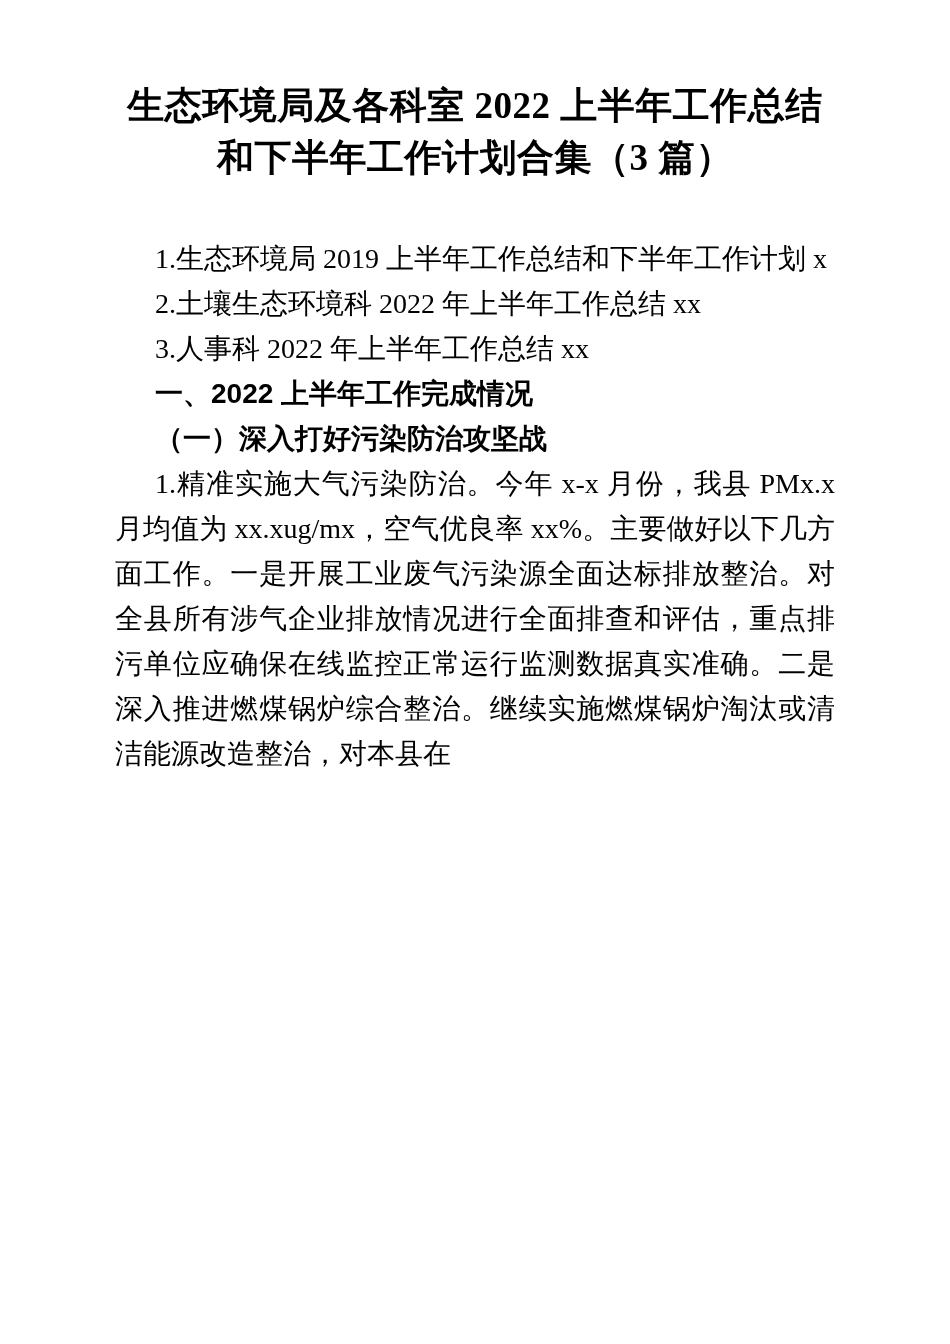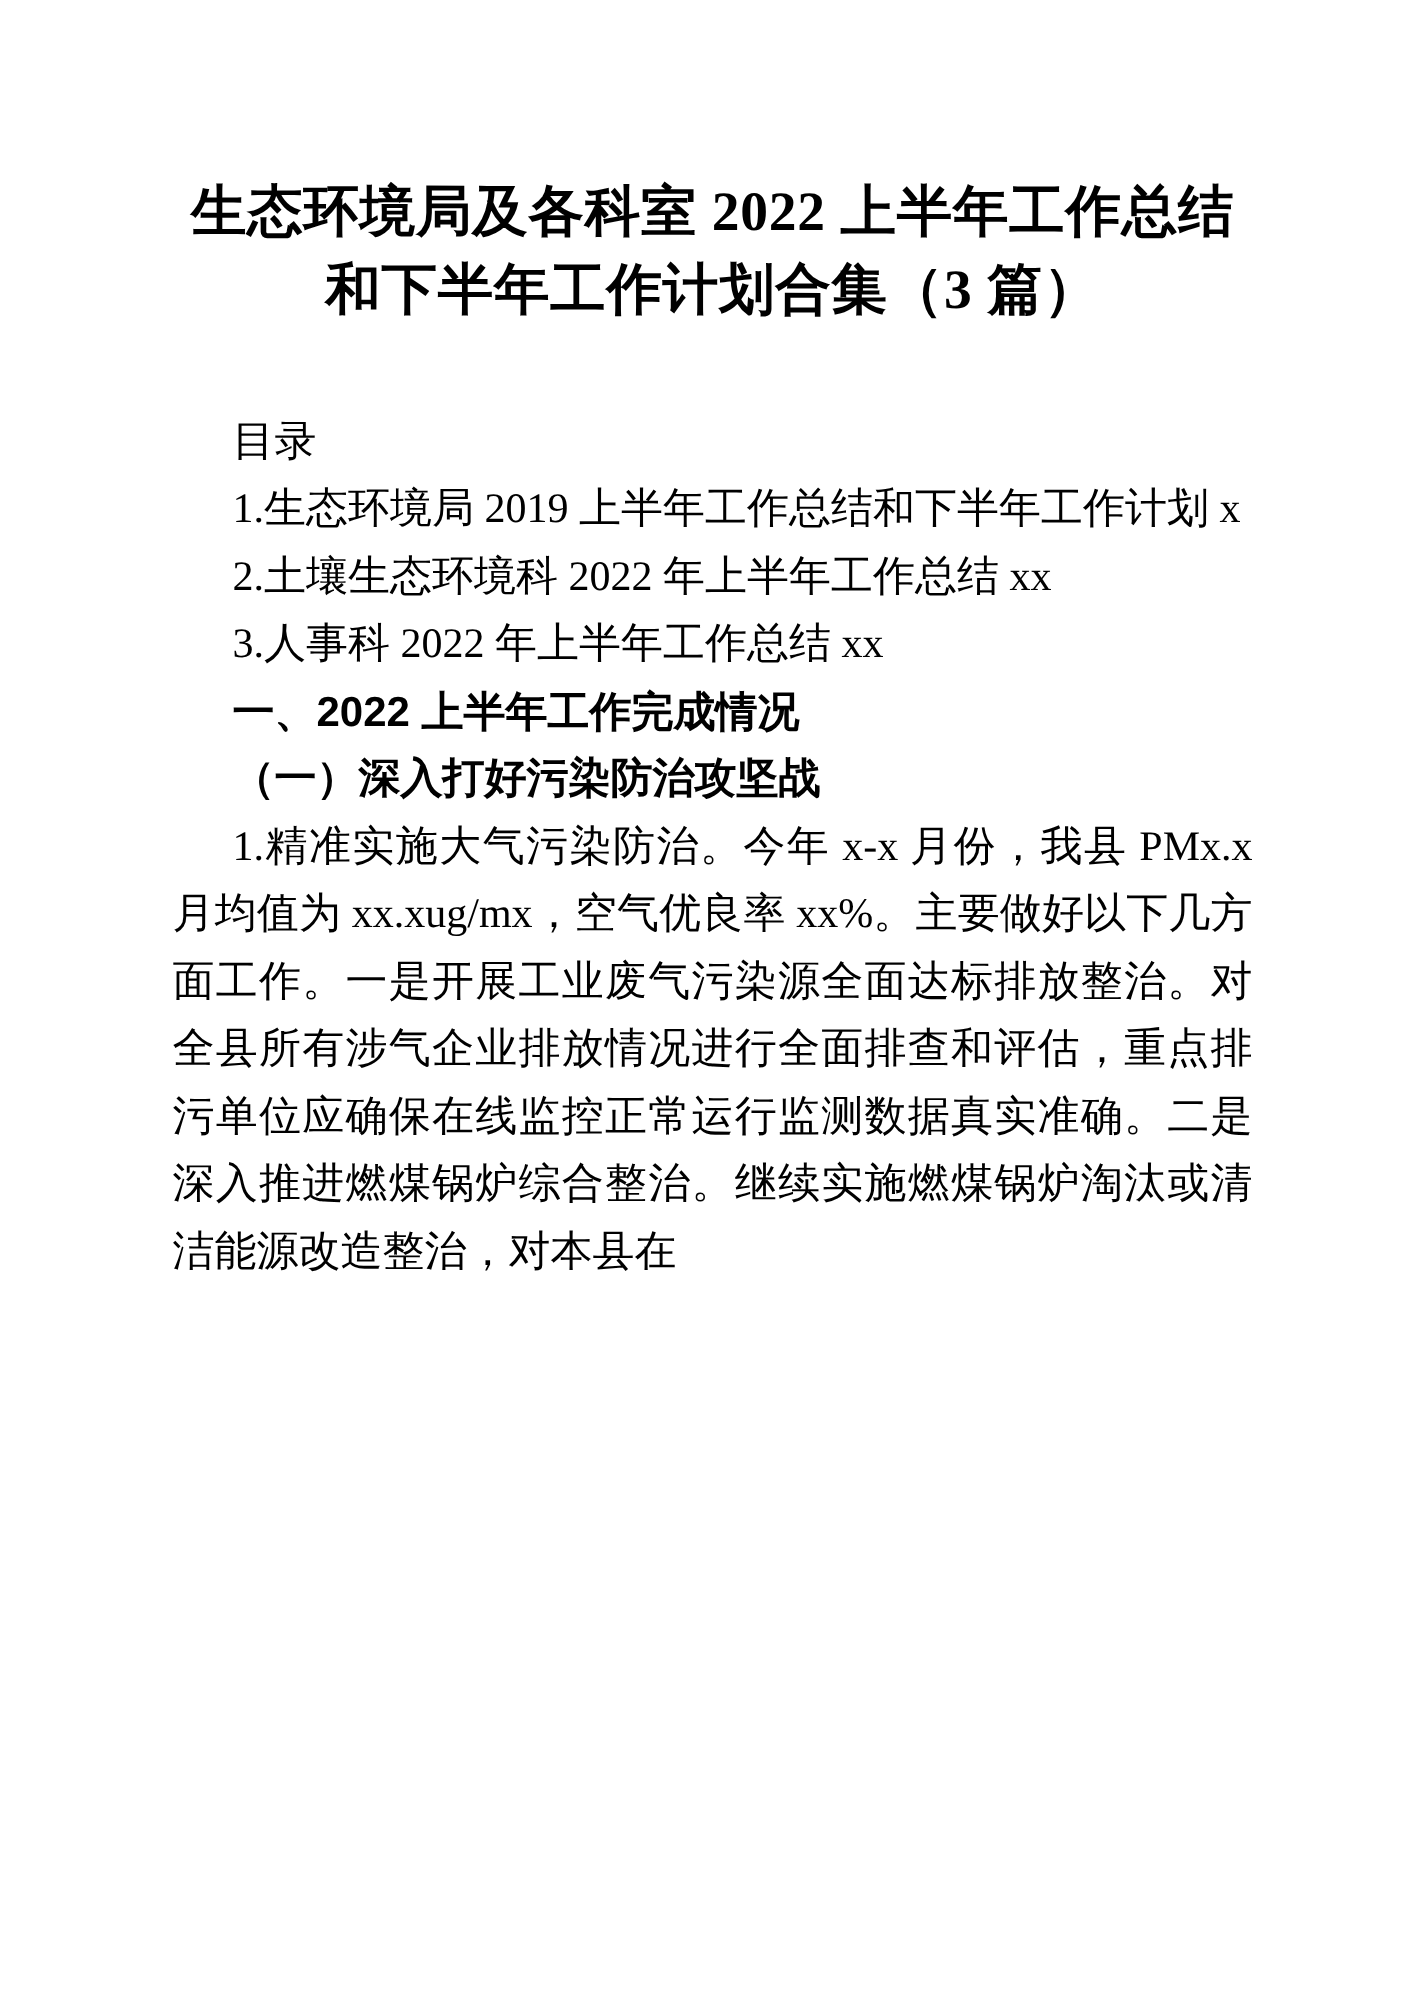--- a/index.html
+++ b/index.html
@@ -18,21 +18,21 @@
     width: 950px;
     height: 1344px;
     background: #ffffff;
     position: relative;
   }
   .content {
     width: 720px;
     margin-left: 115px;
   }
   .doc-title {
-    padding-top: 116px;
+    padding-top: 80px;
     font-size: 37px;
     line-height: 52px;
     font-weight: bold;
     text-align: center;
     letter-spacing: 0.5px;
   }
   .body-text {
     margin-top: 52px;
   }
   .body-text p {
@@ -57,21 +57,20 @@
 </head>
 <body>
 
 <div class="page">
   <div class="content">
 
     <div class="doc-title">生态环境局及各科室 2022 上半年工作总结和下半年工作计划合集（3 篇）</div>
 
     <div class="body-text">
 
-      <p class="indent">目录</p>
 
       <p class="indent">1.生态环境局 2019 上半年工作总结和下半年工作计划 x</p>
 
       <p class="indent">2.土壤生态环境科 2022 年上半年工作总结 xx</p>
 
       <p class="indent">3.人事科 2022 年上半年工作总结 xx</p>
 
 
 
       <p class="indent heading-hei">一、2022 上半年工作完成情况</p>

